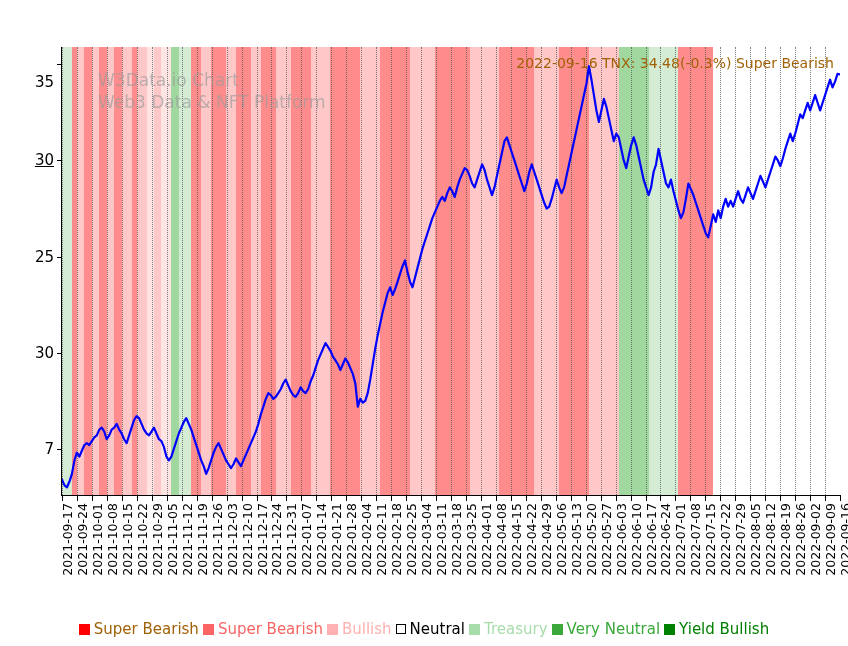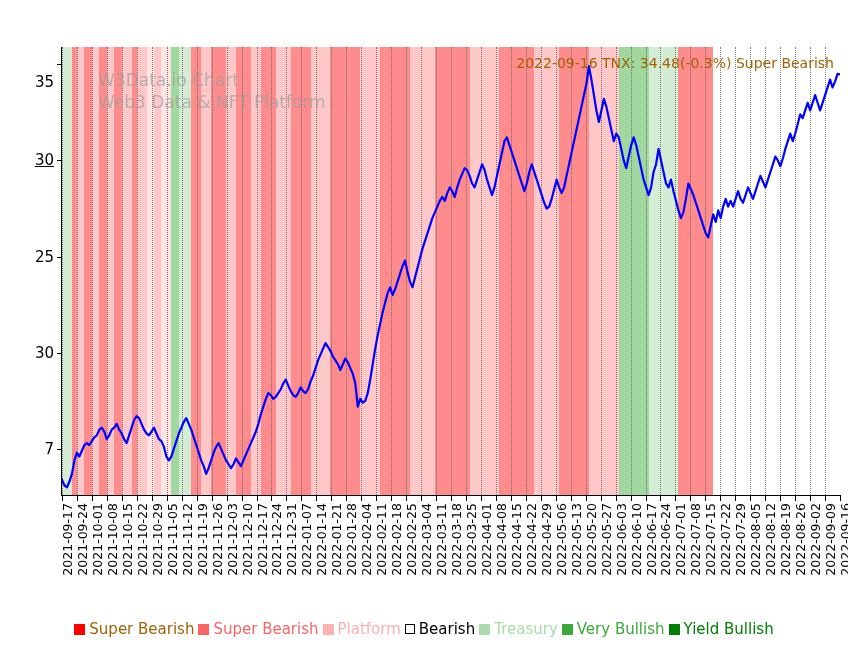--- a/index.html
+++ b/index.html
@@ -331,32 +331,32 @@
       <div class="legend-item">
         <span class="legend-swatch" style="background: rgb(255, 0, 0);"></span>
         <span class="legend-text" style="color: #a16207;">Super Bearish</span>
       </div>
       <div class="legend-item">
         <span class="legend-swatch" style="background: rgb(250, 100, 100);"></span>
         <span class="legend-text" style="color: rgb(250, 100, 100);">Super Bearish</span>
       </div>
       <div class="legend-item">
         <span class="legend-swatch" style="background: rgb(255, 176, 176);"></span>
-        <span class="legend-text" style="color: rgb(255, 176, 176);">Platform</span>
+        <span class="legend-text" style="color: rgb(255, 176, 176);">Bullish</span>
       </div>
       <div class="legend-item">
         <span class="legend-swatch" style="background: rgb(255, 255, 255); border: 1.5px solid rgb(0, 0, 0); width: 8px; height: 8px;"></span>
-        <span class="legend-text" style="color: rgb(0, 0, 0);">Bearish</span>
+        <span class="legend-text" style="color: rgb(0, 0, 0);">Neutral</span>
       </div>
       <div class="legend-item">
         <span class="legend-swatch" style="background: rgb(168, 220, 171);"></span>
         <span class="legend-text" style="color: rgb(168, 220, 171);">Treasury</span>
       </div>
       <div class="legend-item">
         <span class="legend-swatch" style="background: rgb(58, 168, 58);"></span>
-        <span class="legend-text" style="color: rgb(58, 168, 58);">Very Bullish</span>
+        <span class="legend-text" style="color: rgb(58, 168, 58);">Very Neutral</span>
       </div>
       <div class="legend-item">
         <span class="legend-swatch" style="background: rgb(0, 128, 0);"></span>
         <span class="legend-text" style="color: rgb(0, 128, 0);">Yield Bullish</span>
       </div>
     </div>
 </div>
 
 </body></html>

